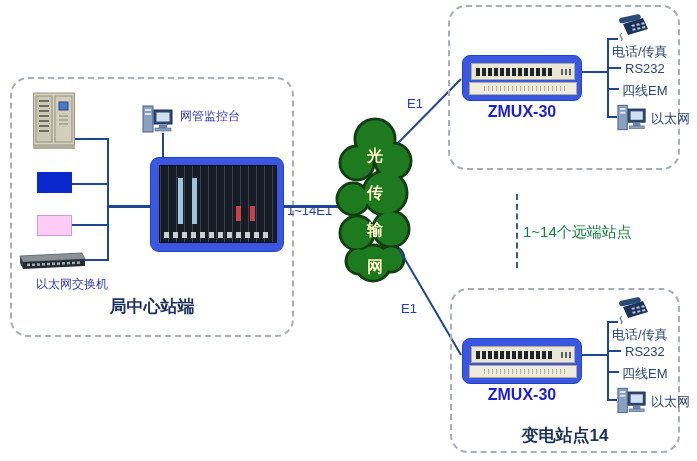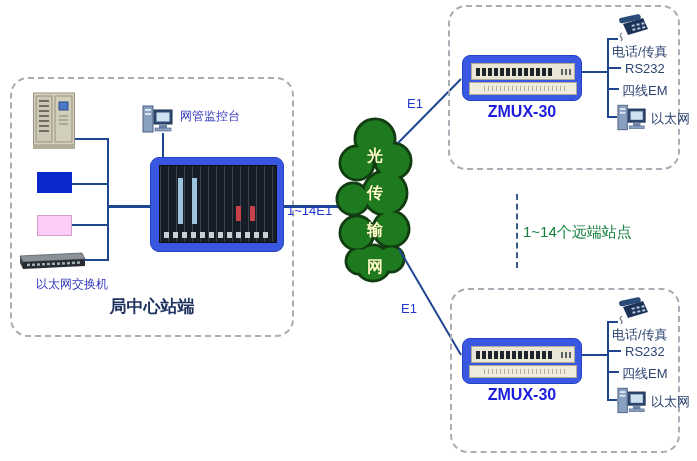--- a/index.html
+++ b/index.html
@@ -261,14 +261,15 @@
     <rect x="1" y="4" width="10" height="26" fill="#8aa0c0" stroke="#4a5f84"></rect>
     <rect x="3" y="7" width="6" height="2" fill="#dce6f2"></rect>
       <rect x="3" y="11" width="6" height="2" fill="#dce6f2"></rect>
     <rect x="12" y="8" width="18" height="14" fill="#2e4a74" stroke="#1d3050"></rect>
     <rect x="14.5" y="10.5" width="13" height="9" fill="#cfe0f0"></rect>
     <rect x="17" y="23" width="8" height="3" fill="#6a82a8"></rect>
     <rect x="13" y="26" width="16" height="3" fill="#8aa0c0" stroke="#4a5f84" stroke-width="0.6"></rect>
   </svg>
   <div class="port-label" style="left:651px; top:393px;">以太网</div>
 
+  <div class="box-title" style="left:450px; top:424px; width:230px;">变电站点14</div>
 
 </div>
 
 </body></html>

